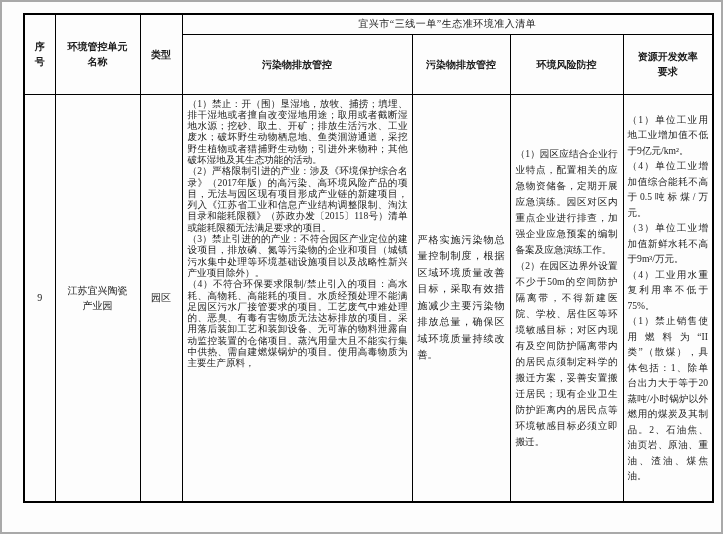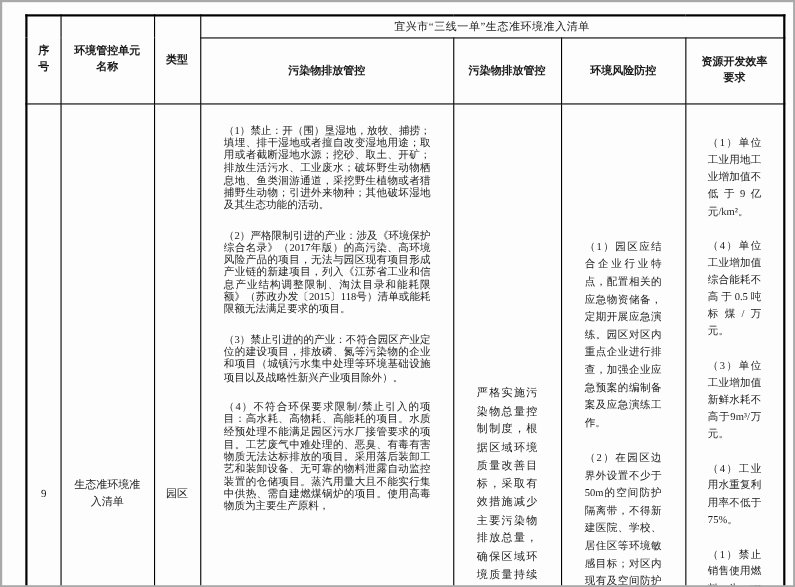--- a/index.html
+++ b/index.html
@@ -44,21 +44,21 @@
     text-align: center; vertical-align: middle;
     padding: 2px 9px;
     line-height: 15px;
   }
   tr.body-row td { height: 408px; }
   td.center {
     text-align: center; vertical-align: middle;
     font-size: 10px; line-height: 15px;
     padding: 2px 8px;
   }
-  td.text-cell p { margin: 16px; text-align: justify; }
+  td.text-cell p { margin: 0; text-align: justify; }
   td.spatial {
     vertical-align: top;
     padding: 3px 4px 0 5px;
     font-size: 9.6px; line-height: 11.3px;
   }
   td.pollutant {
     vertical-align: middle;
     padding: 0 5px;
     font-size: 10px; line-height: 16.5px;
   }
@@ -101,21 +101,21 @@
       <th class="title-cell" colspan="4">宜兴市“三线一单”生态准环境准入清单</th>
     </tr>
     <tr class="subhead">
       <th>污染物排放管控</th>
       <th>污染物排放管控</th>
       <th>环境风险防控</th>
       <th>资源开发效率要求</th>
     </tr>
     <tr class="body-row">
       <td class="center">9</td>
-      <td class="center">生态准环境准入清单</td>
+      <td class="center">江苏宜兴陶瓷产业园</td>
       <td class="center">园区</td>
       <td class="text-cell spatial">
         <p>（1）禁止：开（围）垦湿地，放牧、捕捞；填埋、排干湿地或者擅自改变湿地用途；取用或者截断湿地水源；挖砂、取土、开矿；排放生活污水、工业废水；破坏野生动物栖息地、鱼类洄游通道，采挖野生植物或者猎捕野生动物；引进外来物种；其他破坏湿地及其生态功能的活动。</p>
         <p>（2）严格限制引进的产业：涉及《环境保护综合名录》（2017年版）的高污染、高环境风险产品的项目，无法与园区现有项目形成产业链的新建项目，列入《江苏省工业和信息产业结构调整限制、淘汰目录和能耗限额》（苏政办发〔2015〕118号）清单或能耗限额无法满足要求的项目。</p>
         <p>（3）禁止引进的的产业：不符合园区产业定位的建设项目，排放磷、氮等污染物的企业和项目（城镇污水集中处理等环境基础设施项目以及战略性新兴产业项目除外）。</p>
         <p>（4）不符合环保要求限制/禁止引入的项目：高水耗、高物耗、高能耗的项目。水质经预处理不能满足园区污水厂接管要求的项目。工艺废气中难处理的、恶臭、有毒有害物质无法达标排放的项目。采用落后装卸工艺和装卸设备、无可靠的物料泄露自动监控装置的仓储项目。蒸汽用量大且不能实行集中供热、需自建燃煤锅炉的项目。使用高毒物质为主要生产原料，</p>
       </td>
       <td class="text-cell pollutant">
         <p>严格实施污染物总量控制制度，根据区域环境质量改善目标，采取有效措施减少主要污染物排放总量，确保区域环境质量持续改善。</p>
       </td>

